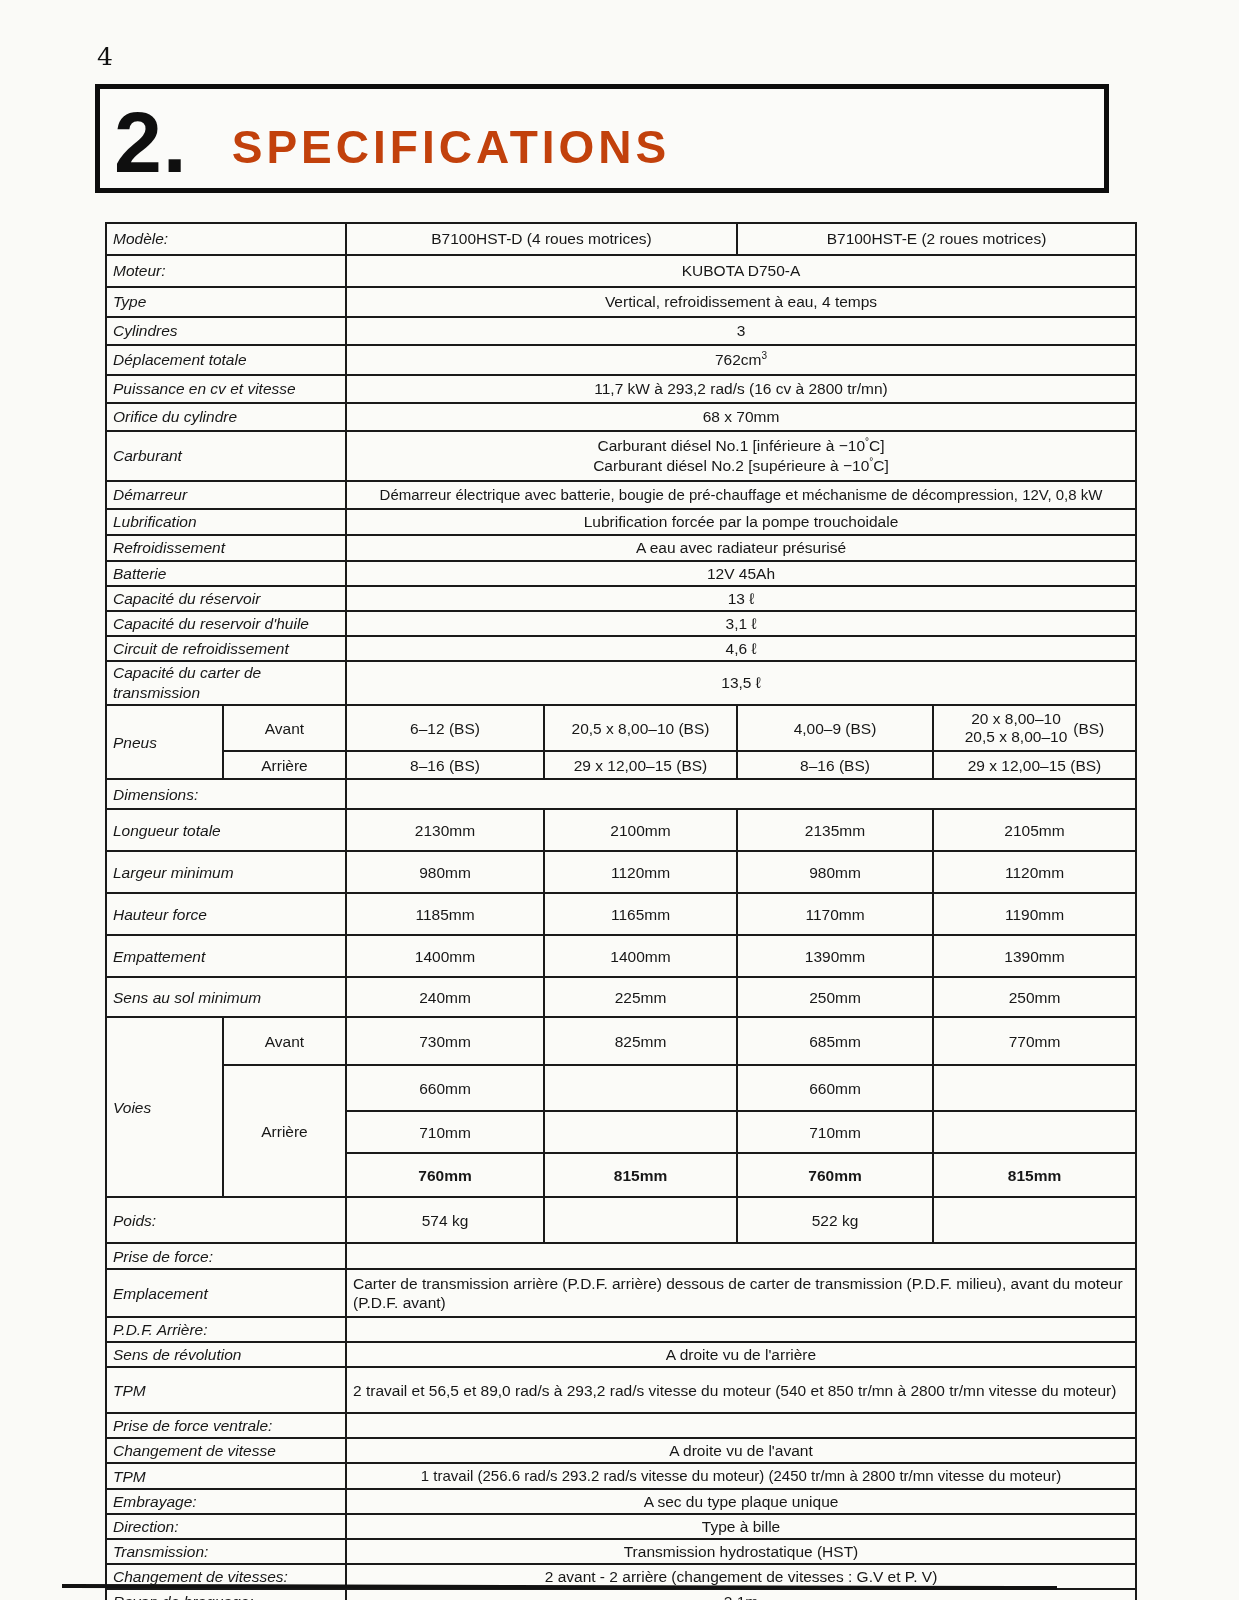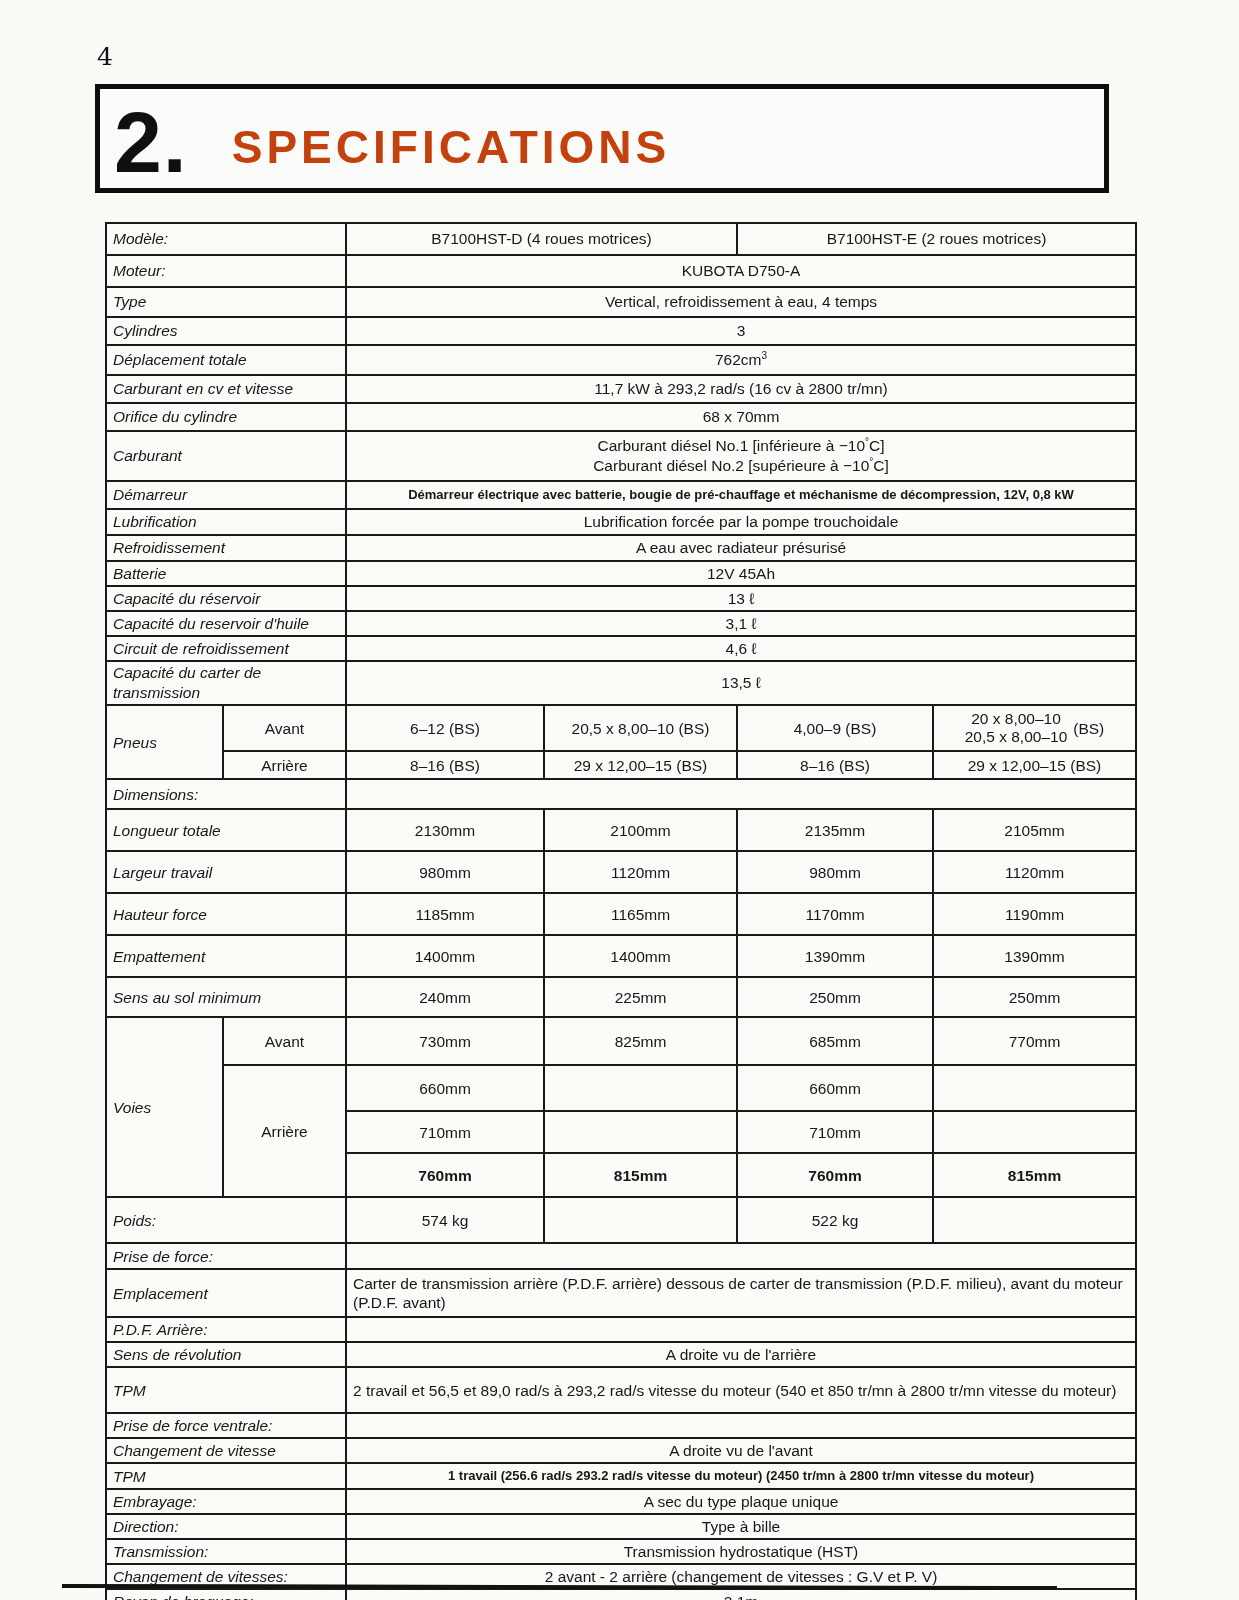--- a/index.html
+++ b/index.html
@@ -42,21 +42,21 @@
     border:2px solid #1a1a1a;
     padding:1px 6px;
     vertical-align:middle;
     background:#fbfbf8;
     line-height:1.25;
   }
   .lbl{text-align:left;padding-left:9px;font-style:italic;}
   .ind{padding-left:21px;border-radius:8px;}
   .val{text-align:center;}
   .vleft{text-align:left;padding-left:12px;margin-top:15px;}
-  .small{font-size:13px;font-weight:bold;}
+  .small{font-size:15px;}
   sup{font-size:10px;line-height:0;}
   
   .h23 td{height:21px;} .h24 td{height:22px;} .h26 td{height:24px;}
   .h28 td{height:26px;} .h30 td{height:28px;} .h38 td{height:36px;}
   .h40 td{height:38px;} .h42 td{height:40px;font-weight:bold;} .h44 td{height:42px;}
   .h46 td{height:44px;} .h48 td{height:46px;}
   .stackwrap{display:flex;align-items:center;justify-content:center;gap:6px;}
   .stack{display:flex;flex-direction:column;line-height:1.15;}
   .twoline{line-height:1.3;}
   .bottom-rule{
@@ -108,21 +108,21 @@
         <td class="lbl ind" colspan="2">Cylindres</td>
         <td class="val" colspan="4">3</td>
       </tr>
 
       <tr class="h28">
         <td class="lbl ind" colspan="2">Déplacement totale</td>
         <td class="val" colspan="4"><span>762cm</span><sup>3</sup></td>
       </tr>
 
       <tr class="h26">
-        <td class="lbl ind" colspan="2">Carburant en cv et vitesse</td>
+        <td class="lbl ind" colspan="2">Puissance en cv et vitesse</td>
         <td class="val" colspan="4">11,7 kW à 293,2 rad/s (16 cv à 2800 tr/mn)</td>
       </tr>
 
       <tr class="h26">
         <td class="lbl ind" colspan="2">Orifice du cylindre</td>
         <td class="val" colspan="4">68 x 70mm</td>
       </tr>
 
       <tr class="h48">
         <td class="lbl ind" colspan="2">Carburant</td>
@@ -205,21 +205,21 @@
       </tr>
 
       <tr class="h40">
         <td class="lbl ind" colspan="2">Longueur totale</td>
         <td class="val">2130mm</td>
         <td class="val">2100mm</td>
         <td class="val">2135mm</td>
         <td class="val">2105mm</td>
       </tr>
       <tr class="h40">
-        <td class="lbl ind" colspan="2">Largeur travail</td>
+        <td class="lbl ind" colspan="2">Largeur minimum</td>
         <td class="val">980mm</td>
         <td class="val">1120mm</td>
         <td class="val">980mm</td>
         <td class="val">1120mm</td>
       </tr>
       <tr class="h40">
         <td class="lbl ind" colspan="2">Hauteur force</td>
         <td class="val">1185mm</td>
         <td class="val">1165mm</td>
         <td class="val">1170mm</td>

